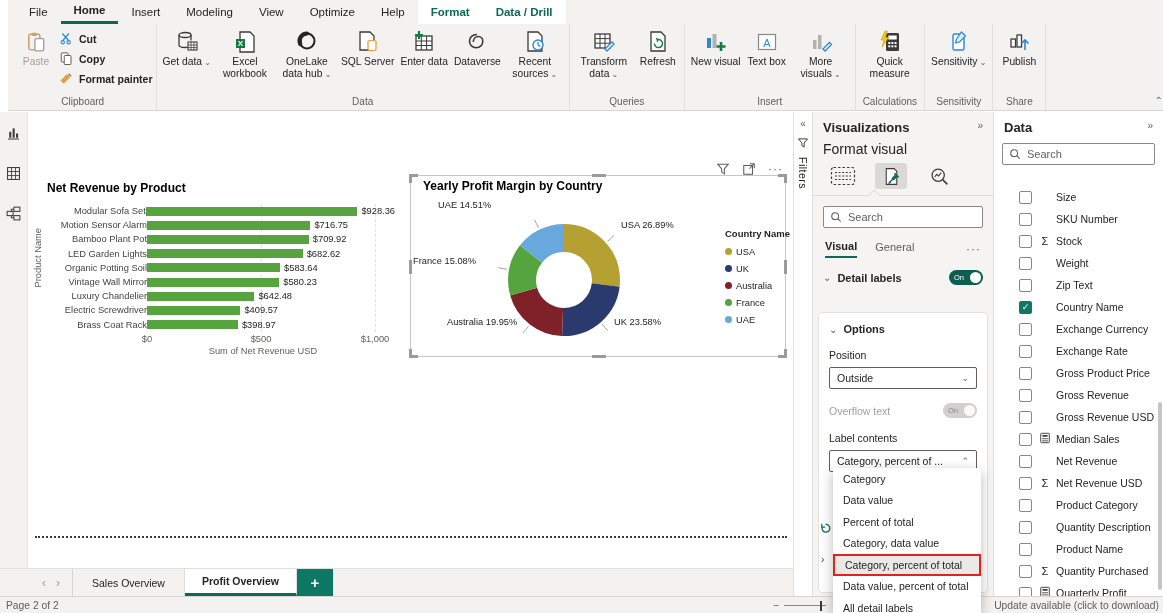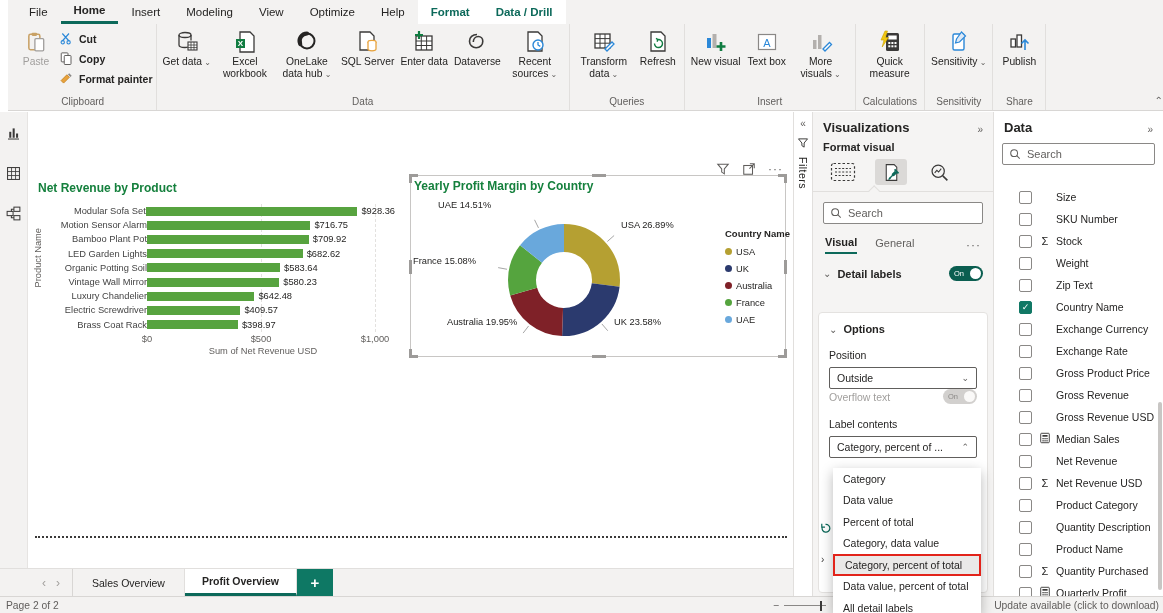--- a/index.html
+++ b/index.html
@@ -30,21 +30,21 @@
   
   .main { position:absolute; left:0; top:112px; width:1163px; height:484px; display:flex; }
   .left-col { width:793px; display:flex; flex-direction:column; }
   .canvas-row { height:456px; display:flex; }
   .nav-strip { width:28px; background:#F3F2F1; border-right:1px solid #E6E4E2; display:flex; flex-direction:column; align-items:center; padding-top:10px; gap:18px; }
   .nav-btn { width:22px; height:22px; display:flex; align-items:center; justify-content:center; }
   .canvas { position:relative; flex:1; background:#fff; }
   
   .visual { position:absolute; background:#fff; }
   .bar-visual { left:7px; top:66px; width:366px; height:182px; }
-  .vtitle { font-size:12px; font-weight:bold; color:#15803d; padding:3px 0 0 3px; white-space:nowrap; }
+  .vtitle { font-size:12px; font-weight:bold; color:#000000; padding:3px 0 0 3px; white-space:nowrap;margin-left:9px; }
   .bars-wrap { position:absolute; left:0; top:26px; width:360px; height:128px; }
   .gridline { position:absolute; top:0; bottom:0; width:0; border-left:1px dashed #E3E1DF; }
   .bar-row { position:relative; display:flex; align-items:center; height:14.2px; }
   .bar-cat { width:112px; text-align:right; padding-right:0; font-size:9.3px; color:#444; white-space:nowrap; }
   .bar-track { position:relative; flex:1; height:9px; display:flex; align-items:center; }
   .bar-fill { height:9px; }
   .bar-val { font-size:9.3px; color:#252423; margin-left:4px; white-space:nowrap; }
   .bar-ticks { position:absolute; left:0; top:156px; width:360px; height:12px; }
   .bar-ticks span { position:absolute; transform:translateX(-50%); font-size:9.3px; color:#605E5C; }
   .bar-xlabel { position:absolute; left:112px; top:168px; width:232px; text-align:center; font-size:9.3px; color:#605E5C; }
@@ -71,44 +71,44 @@
   .pb-arrows { display:flex; align-items:center; gap:10px; padding:0 12px 0 42px; color:#A19F9D; font-size:12px; border-right:1px solid #D8D6D4; }
   .ptab { display:flex; align-items:center; justify-content:center; width:112px; font-size:10.5px; color:#252423; border-right:1px solid #E1DFDD; }
   .ptab.active { background:#fff; font-weight:bold; border-bottom:3px solid #0C695A; }
   .pb-plus { width:36px; background:#0E7864; color:#fff; display:flex; align-items:center; justify-content:center; font-size:15px; font-weight:bold; }
   
   .filters-strip { width:20px; background:#fff; border-left:1px solid #E1DFDD; border-right:1px solid #E1DFDD; display:flex; flex-direction:column; align-items:center; padding-top:6px; gap:8px; }
   .vert-label { writing-mode:vertical-rl; font-size:10.5px; color:#252423; letter-spacing:.5px; }
   .chev-small { font-size:10px; color:#605E5C; }
   
   .viz-pane { position:relative; width:180px; background:#F5F4F3; }
-  .pane-header { display:flex; justify-content:space-between; align-items:flex-end; padding:8px 10px 0; }
+  .pane-header { display:flex; justify-content:space-between; align-items:flex-start; padding:8px 10px 0; }
   .pane-title { font-size:13px; font-weight:bold; }
-  .pane-sub { font-size:11px; font-weight:bold; padding:6px 10px 2px; }
+  .pane-sub { font-size:14px; font-weight:normal; padding:6px 10px 2px; }
   .viz-icons { display:flex; gap:16px; padding:4px 0 6px 14px; border-bottom:1px solid #E1DFDD; position:relative; }
   .viz-icon-slot { width:32px; height:26px; display:flex; align-items:center; justify-content:center; border-radius:3px; }
   .viz-icon-slot.sel { background:#DBD9D7; }
   .notch { position:absolute; left:60px; bottom:-1px; width:8px; height:8px; background:#F5F4F3; border-left:1px solid #E1DFDD; border-top:1px solid #E1DFDD; transform:rotate(45deg) translateY(4px); }
   .searchbox { display:flex; align-items:center; gap:6px; margin:10px 10px 0; height:22px; border:1px solid #8A8886; border-radius:2px; background:#fff; padding:0 6px; color:#605E5C; }
   .viz-tabs { display:flex; align-items:center; gap:18px; padding:12px 12px 0; }
   .vtab { font-size:11px; color:#605E5C; padding-bottom:4px; }
   .vtab.active { color:#252423; font-weight:bold; border-bottom:2px solid #0C695A; }
   .viz-tabs .dots { margin-left:auto; }
   .section-row { display:flex; align-items:center; padding:12px 10px 0; gap:6px; }
   .section-label { font-size:11px; font-weight:bold; }
   .toggle { margin-left:auto; width:34px; height:15px; border-radius:8px; background:#0B5E50; position:relative; color:#fff; font-size:7.5px; display:flex; align-items:center; padding-left:5px; }
   .toggle .knob { position:absolute; right:2px; top:2px; width:11px; height:11px; border-radius:50%; background:#fff; }
   .toggle.off-style { background:#D2D0CE; color:#8A8886; }
   .toggle.off-style .knob { background:#FAF9F8; }
   .card { position:absolute; left:5px; right:5px; top:200px; bottom:3px; background:#fff; border:1px solid #E4E2E0; border-radius:4px; padding:10px 10px; }
   .field-label { font-size:10.5px; color:#252423; margin:14px 0 6px; }
   .field-label.dim { color:#A19F9D; }
   .select { height:22px; border:1px solid #605E5C; border-radius:2px; background:#fff; display:flex; align-items:center; justify-content:space-between; padding:0 7px; font-size:10.5px; }
   .sel-chev { font-size:9px; color:#605E5C; }
-  .inline-row { display:flex; align-items:center; }
+  .inline-row { display:flex; align-items:center; margin-top:14px; }
   .remnant { position:absolute; color:#0C695A; }
   
   .dropdown { position:absolute; left:833px; top:468px; width:148px; height:145px; background:#fff; box-shadow:0 4px 12px rgba(0,0,0,.28); z-index:50; overflow:hidden; }
   .dd-item { height:21.5px; display:flex; align-items:center; padding:0 10px; font-size:10.5px; color:#252423; white-space:nowrap; }
   .dd-item.hl { background:#EAE9E8; border:2px solid #E2231A; }
   
   .data-pane { position:relative; width:170px; background:#fff; border-left:1px solid #E1DFDD; }
   .fields { position:absolute; left:0; right:0; top:72px; bottom:0; overflow:hidden; }
   .field-row { position:relative; height:22px; display:flex; align-items:center; }
   .cb { position:absolute; left:25px; width:13px; height:13px; border:1px solid #8A8886; border-radius:2px; background:#fff; }

